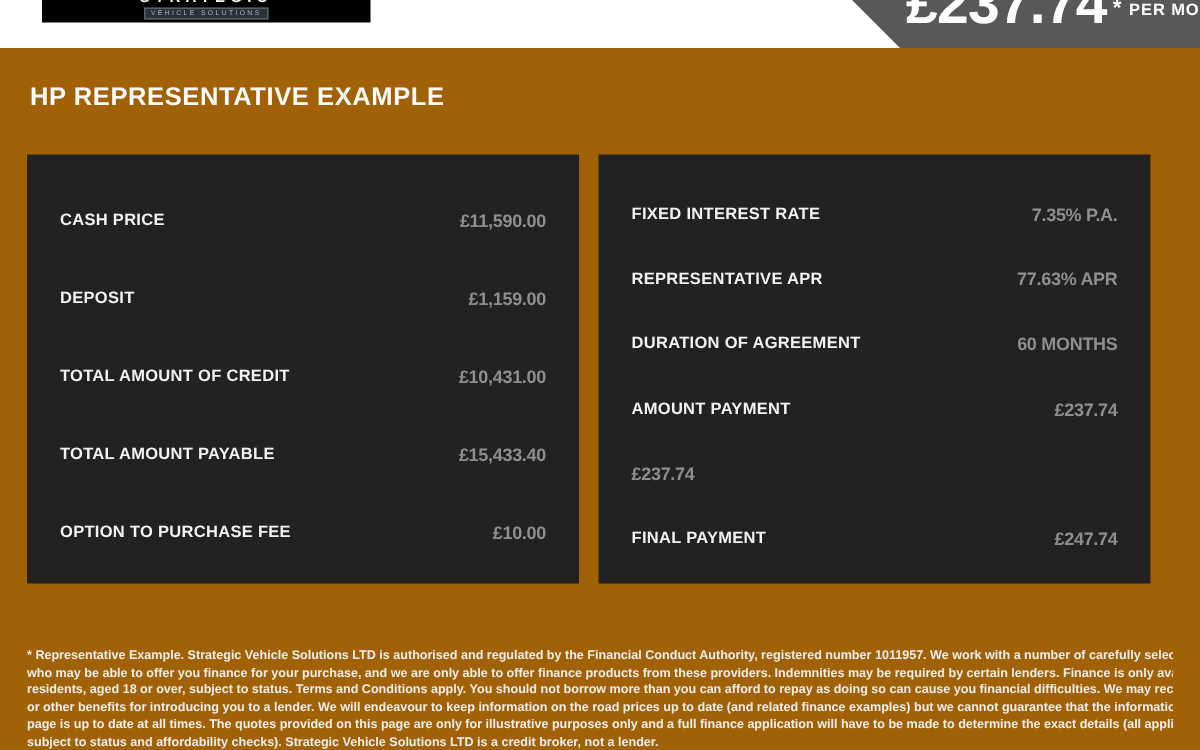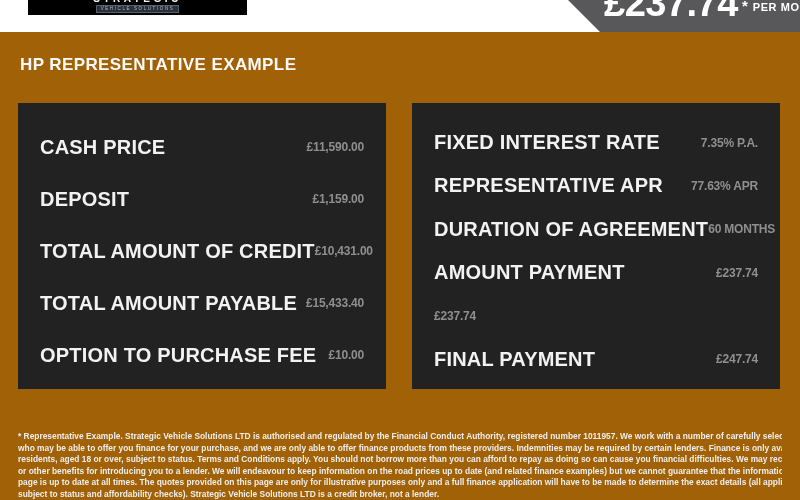--- a/index.html
+++ b/index.html
@@ -52,27 +52,27 @@
     color:#fafafa;font-size:17px;font-weight:bold;letter-spacing:0.4px;
   }
   
   .panel{
     position:absolute;top:103px;width:368px;height:286px;
     background:#222222;
     display:flex;flex-direction:column;
     padding:18px 0 8px 0;box-sizing:border-box;
   }
   .panel-left{left:18px;}
-  .panel-right{left:412px;}
+  .panel-right{left:399px;}
   .fin-row{
     flex:1;display:flex;align-items:center;justify-content:space-between;
     padding:0 22px;
   }
   .fin-label{
-    color:#f2f2f2;font-size:20px;font-weight:bold;letter-spacing:0.2px;white-space:nowrap;
+    color:#f2f2f2;font-size:11px;font-weight:bold;letter-spacing:0.2px;white-space:nowrap;
   }
   .fin-value{
     color:#8f8f8f;font-size:12px;font-weight:bold;letter-spacing:-0.2px;white-space:nowrap;
   }
   
   .footer{
     position:absolute;left:18px;right:18px;top:431px;bottom:0;
     overflow:hidden;
     color:#ededed;font-size:8.4px;font-weight:bold;line-height:11.6px;
   }

